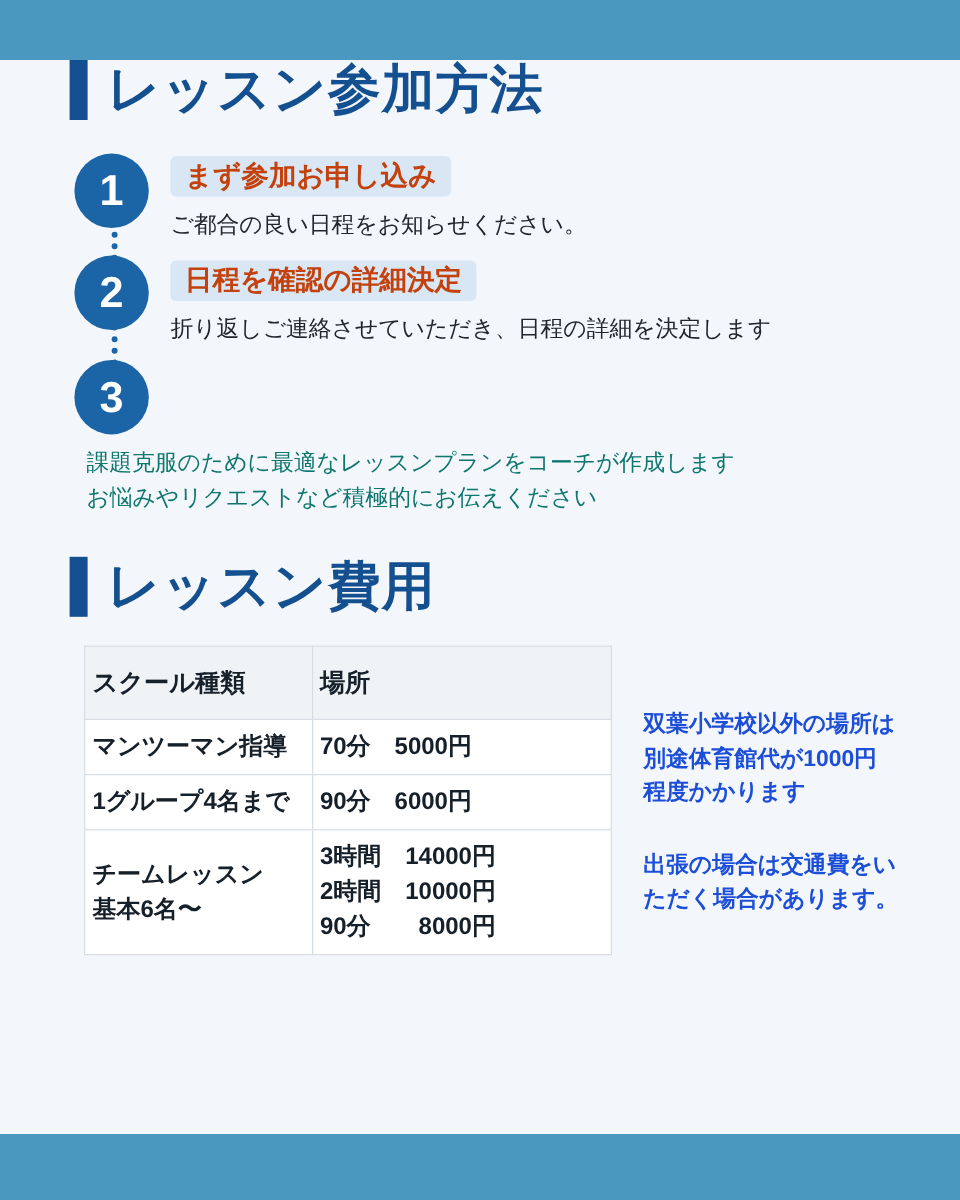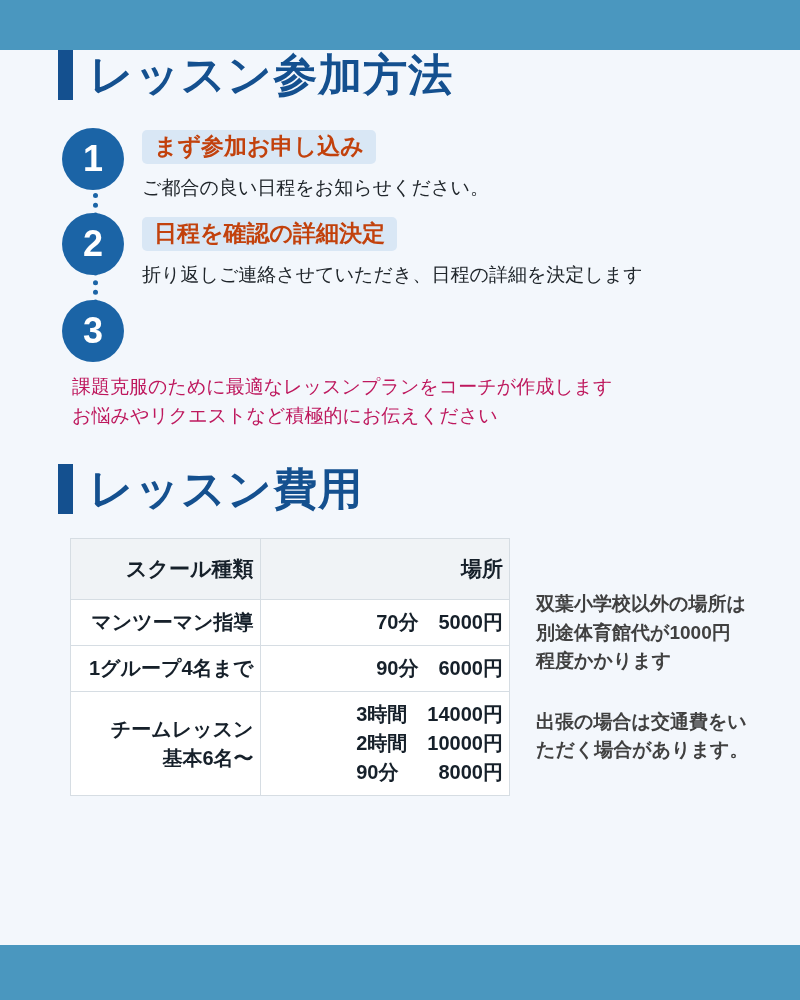--- a/index.html
+++ b/index.html
@@ -114,21 +114,21 @@
     margin-top: 10px;
     line-height: 1.5;
     white-space: pre-line;
   }
   .step-1 .step-body { padding-top: 2px; }
 
   .note {
     margin-left: 72px;
     margin-top: 8px;
     font-size: 19px;
-    color: #be185d;
+    color: #0f766e;
     line-height: 1.55;
     white-space: pre-line;
   }
 
   
   .fee-section {
     margin-top: 34px;
   }
   .fee-content {
     display: flex;
@@ -137,21 +137,21 @@
     margin-left: 70px;
   }
   table.fee-table {
     border-collapse: collapse;
     background: #ffffff;
     width: 440px;
   }
   table.fee-table th,
   table.fee-table td {
     border: 1px solid #d6dde3;
-    text-align: right;
+    text-align: left;
     vertical-align: middle;
   }
   table.fee-table thead th {
     background: #f0f3f6;
     font-size: 21px;
     font-weight: bold;
     padding: 16px 6px;
     color: #16202a;
   }
   table.fee-table td {
@@ -165,21 +165,21 @@
   td.col-type { width: 190px; }
   td.col-price { width: 250px; }
 
   .side-notes {
     margin-left: 26px;
     padding-top: 52px;
     width: 250px;
   }
   .side-note {
     font-size: 19px;
-    color: #404040;
+    color: #1d4ed8;
     line-height: 1.5;
     white-space: pre-line;
     font-weight: bold;
   }
   .side-note + .side-note { margin-top: 32px; }
 </style>
 </head>
 <body>
 
 <div class="top-band"></div>

